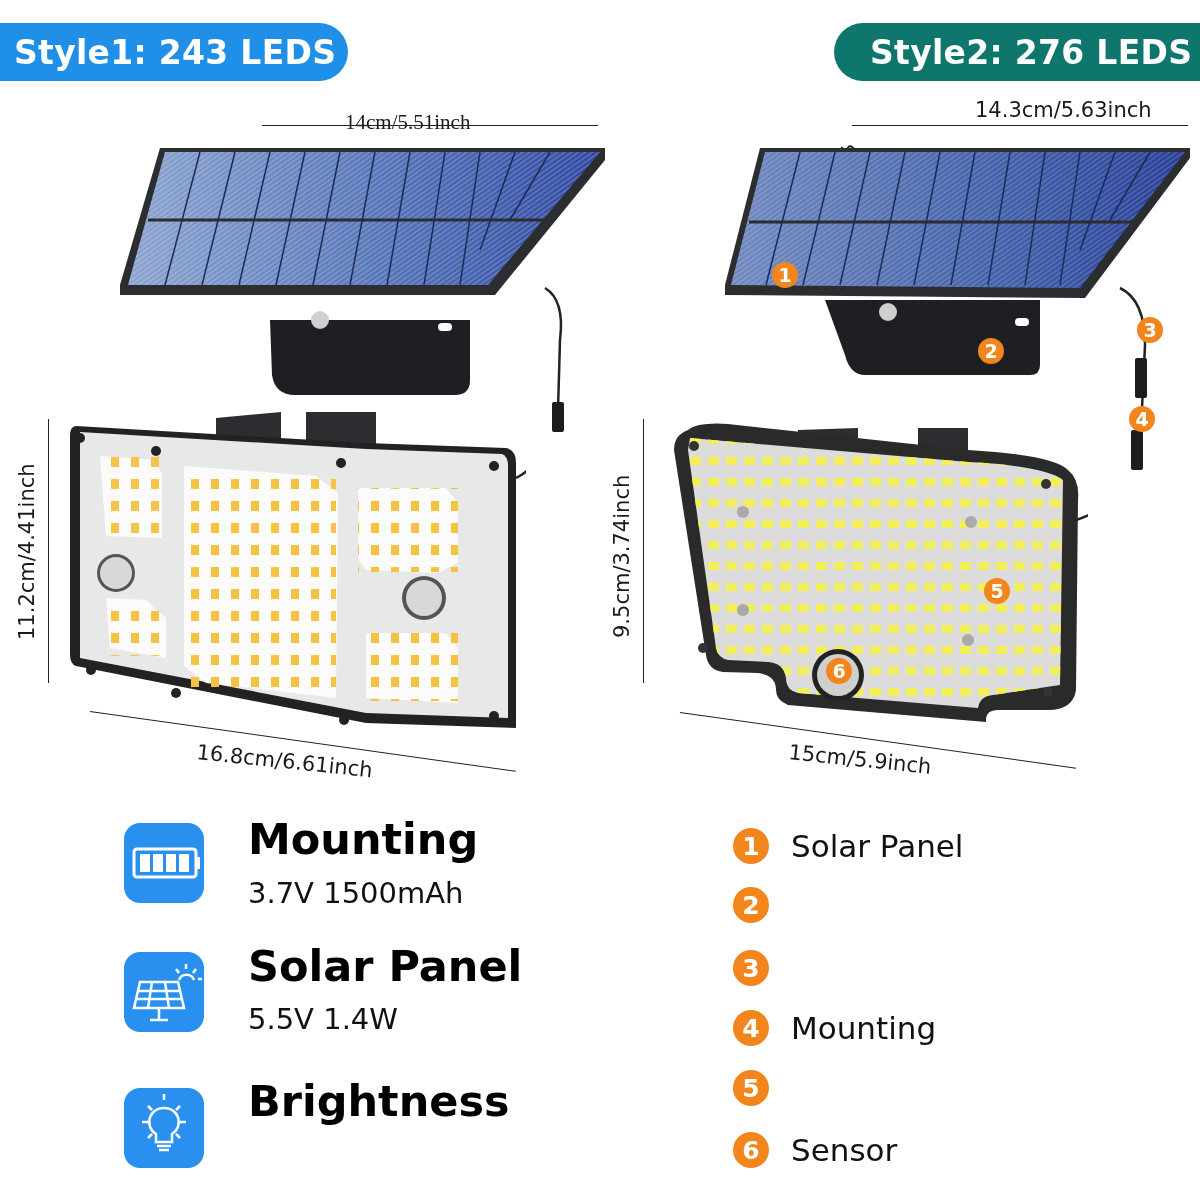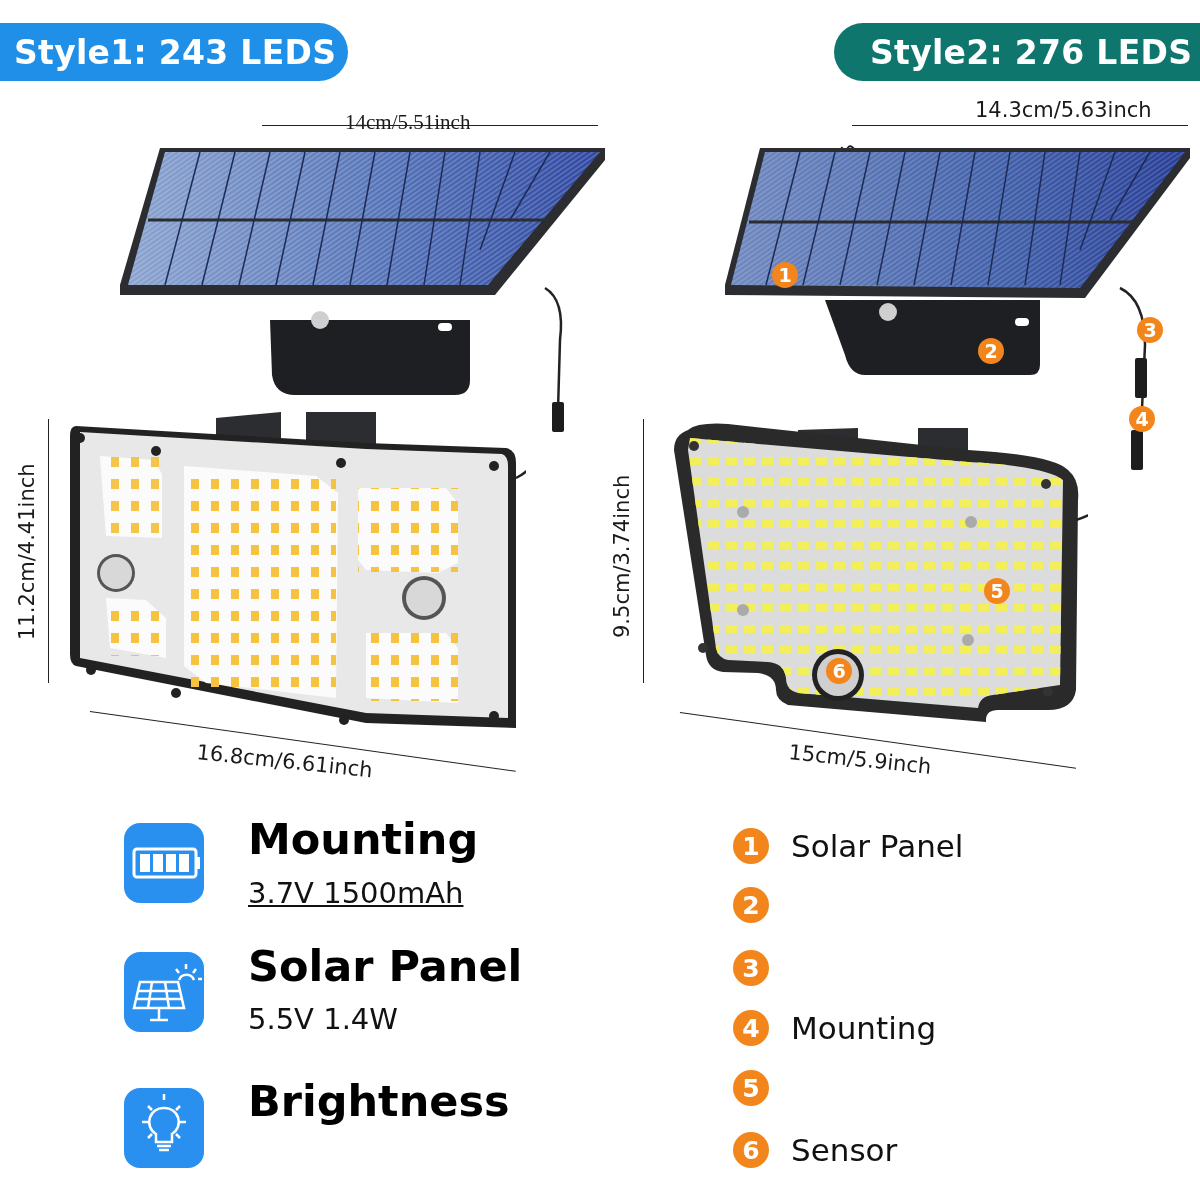--- a/index.html
+++ b/index.html
@@ -206,21 +206,21 @@
   <svg width="80" height="80" viewBox="0 0 80 80">
       <rect x="10" y="26" width="62" height="28" rx="3" fill="none" stroke="#fff" stroke-width="3"></rect>
       <rect x="72" y="34" width="4" height="12" fill="#fff"></rect>
       <rect x="16" y="31" width="10" height="18" fill="#fff"></rect>
       <rect x="29" y="31" width="10" height="18" fill="#fff"></rect>
       <rect x="42" y="31" width="10" height="18" fill="#fff"></rect>
       <rect x="55" y="31" width="10" height="18" fill="#fff"></rect>
     </svg>
 </div>
 <div class="spec-title" style="top:814px;">Mounting</div>
-<div class="spec-value" style="top:876px;text-decoration:underline;">3.7V 1500mAh</div>
+<div class="spec-value" style="top:876px;">3.7V 1500mAh</div>
 
 <div class="spec-icon" style="top:952px;">
   <svg width="80" height="80" viewBox="0 0 80 80">
       <g stroke="#fff" stroke-width="2.5" fill="none">
         <polygon points="16,30 54,30 60,56 10,56"></polygon>
         <line x1="28" y1="30" x2="24" y2="56"></line>
         <line x1="41" y1="30" x2="45" y2="56"></line>
         <line x1="13" y1="39" x2="57" y2="39"></line>
         <line x1="12" y1="47" x2="58" y2="47"></line>
         <line x1="35" y1="56" x2="35" y2="68"></line>

